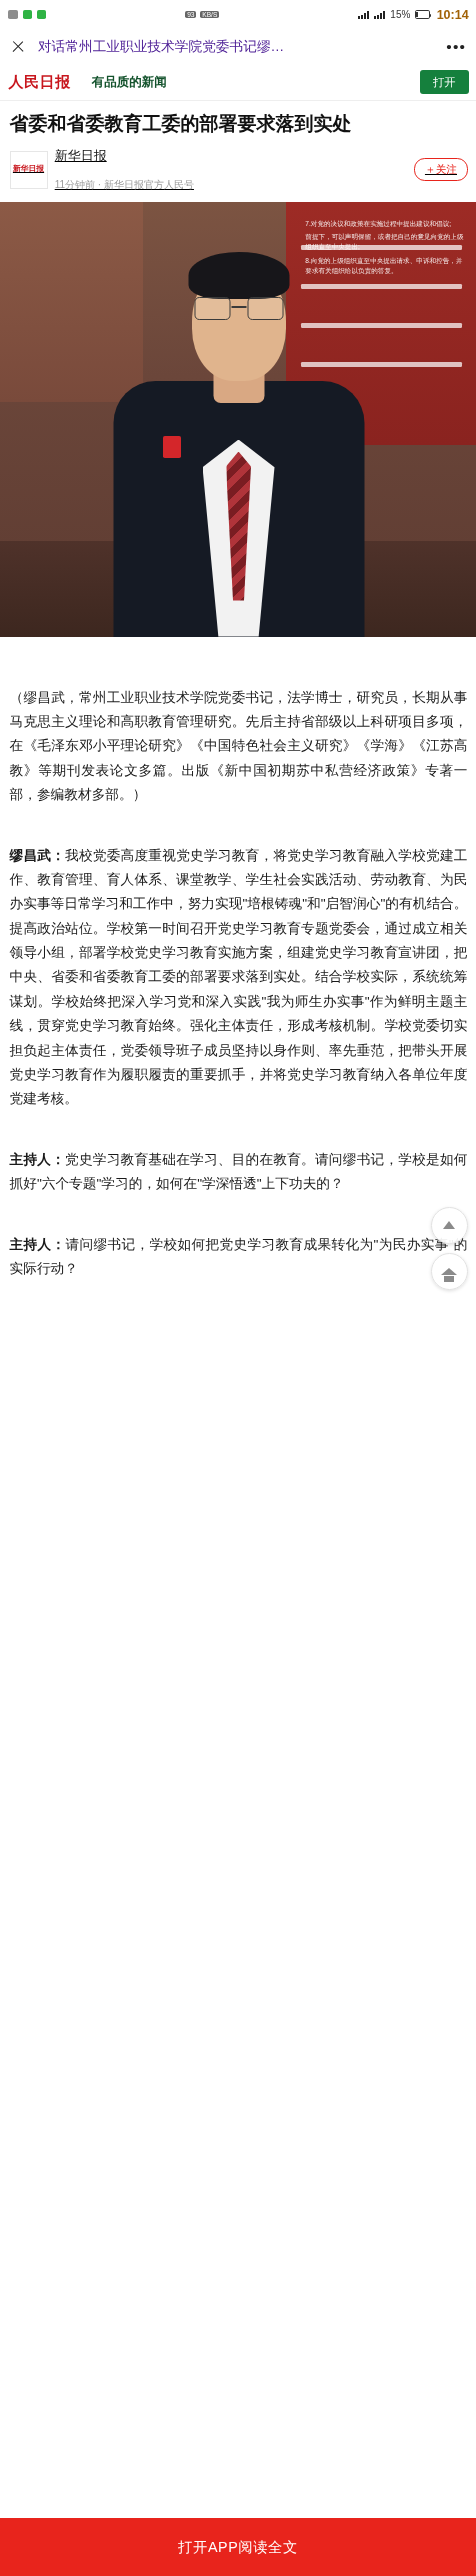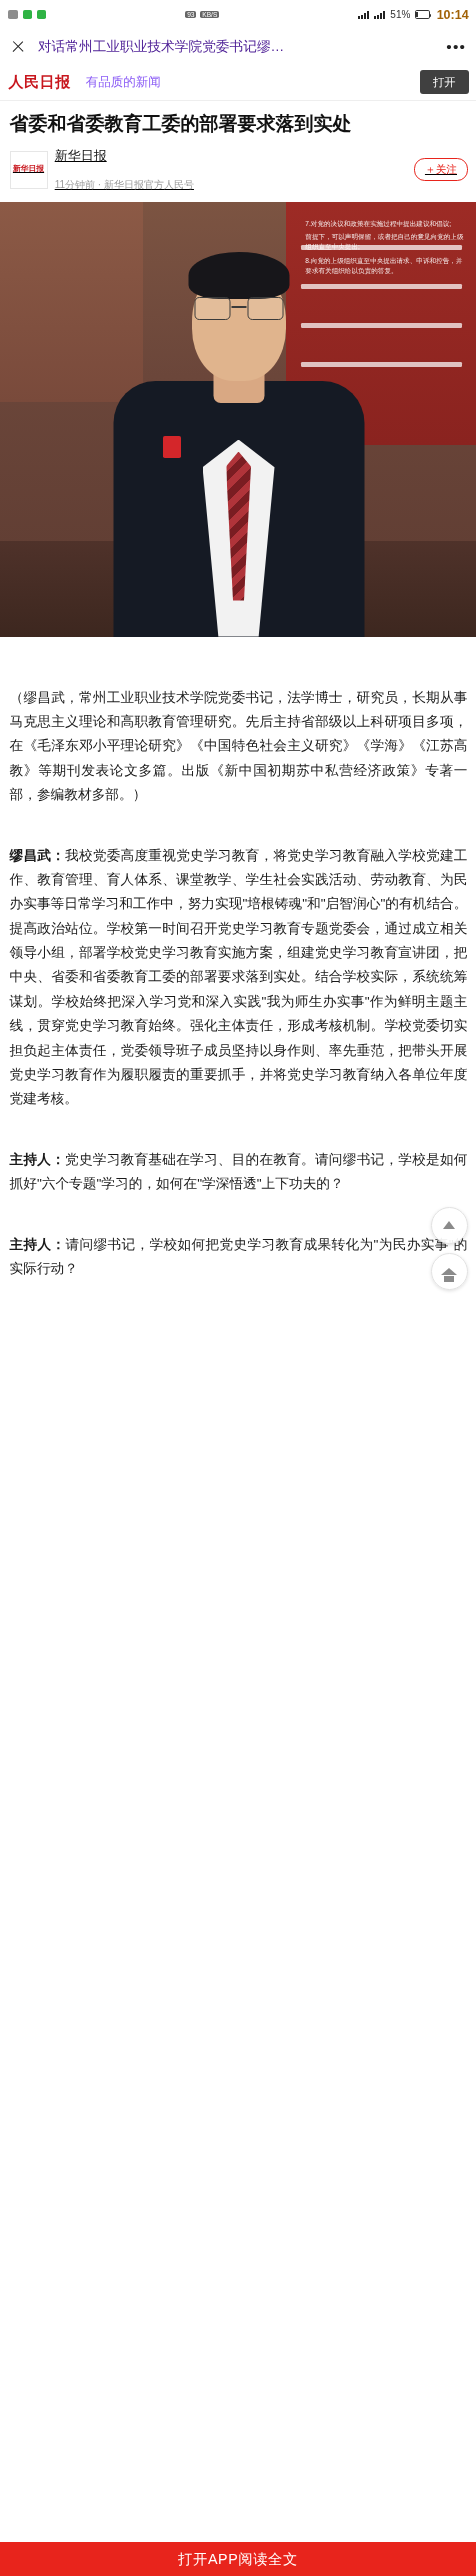--- a/index.html
+++ b/index.html
@@ -73,23 +73,23 @@
 
   
   .brandbar {
     height: 37px; display: flex; align-items: center; padding: 0 8.4px;
     border-bottom: 0.6px solid #eee;
   }
   .brand-logo {
     color: #c8161d; font-size: 15px; font-weight: bold; letter-spacing: 0.6px;
     font-family: "Liberation Serif", serif; flex: 0 0 auto;
   }
-  .brand-slogan { font-size: 12.5px; color: #8b5cf6; margin-left: 15px; flex: 1 1 auto; font-weight: 400;}
+  .brand-slogan { font-size: 12.5px; color: #14532d; margin-left: 21px; flex: 1 1 auto; font-weight: 700;}
   .open-btn {
-    background: #404040; color:#fff; font-size: 11.3px; border-radius: 3px;
+    background: #15803d; color:#fff; font-size: 11.3px; border-radius: 3px;
     padding: 4.2px 13px; border: none; flex: 0 0 auto;
   }
 
   
   .headline {
     font-size: 19px; line-height: 1.42; font-weight: bold; color: #111;
     padding: 9.5px 9.5px 7.2px 9.5px;
   }
 
   
@@ -210,21 +210,21 @@
     width: 0; height: 0; border-left: 8.4px solid transparent; border-right: 8.4px solid transparent;
     border-bottom: 7.8px solid #8a8a8a; position: relative;
   }
   .home-ic::after {
     content:""; position:absolute; left:-4.8px; top:7.8px; width:9.5px; height:6.6px; background:#8a8a8a;
   }
 
   
   .cta {
     position: fixed; left: 0; right: 0; bottom: 0;
-    height: 34px; background: #e8241c; color: #fff;
+    height: 58px; background: #e8241c; color: #fff;
     display: flex; align-items: center; justify-content: center;
     font-size: 14.3px; letter-spacing: 0.6px;
   }
   .spacer-bottom { height: 41px; }
 </style>
 </head>
 <body>
 
 <div class="statusbar">
   <div class="sb-left">
@@ -242,21 +242,21 @@
         <i></i>
         <i></i>
         <i></i>
       </span>
     <span class="sig">
         <i></i>
         <i></i>
         <i></i>
         <i></i>
       </span>
-    <span class="pct">51%</span>
+    <span class="pct">15%</span>
     <span class="battery">
         <span></span>
       </span>
     <span class="sb-time">10:14</span>
   </div>
 </div>
 
 <div class="appbar">
   <div class="close-x"></div>
   <div class="appbar-title">对话常州工业职业技术学院党委书记缪…</div>

